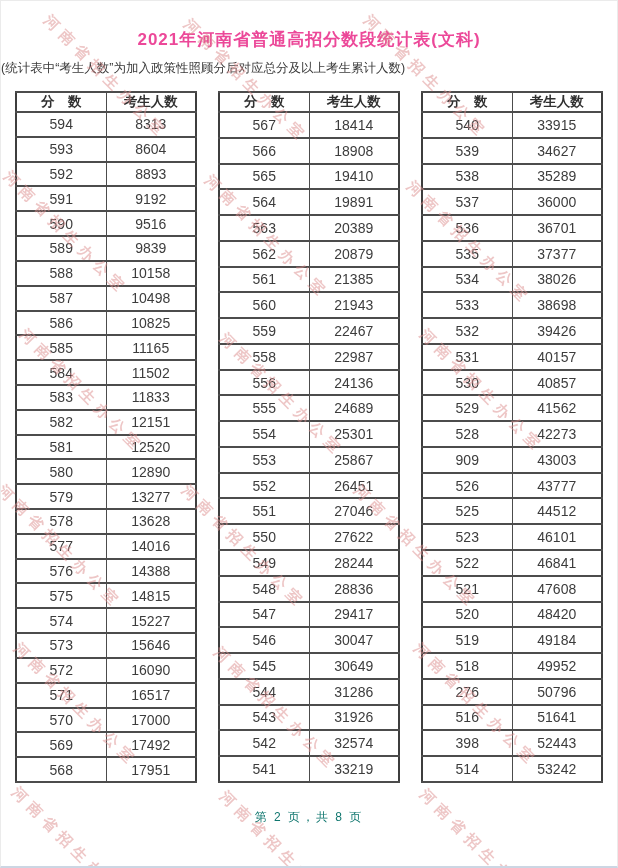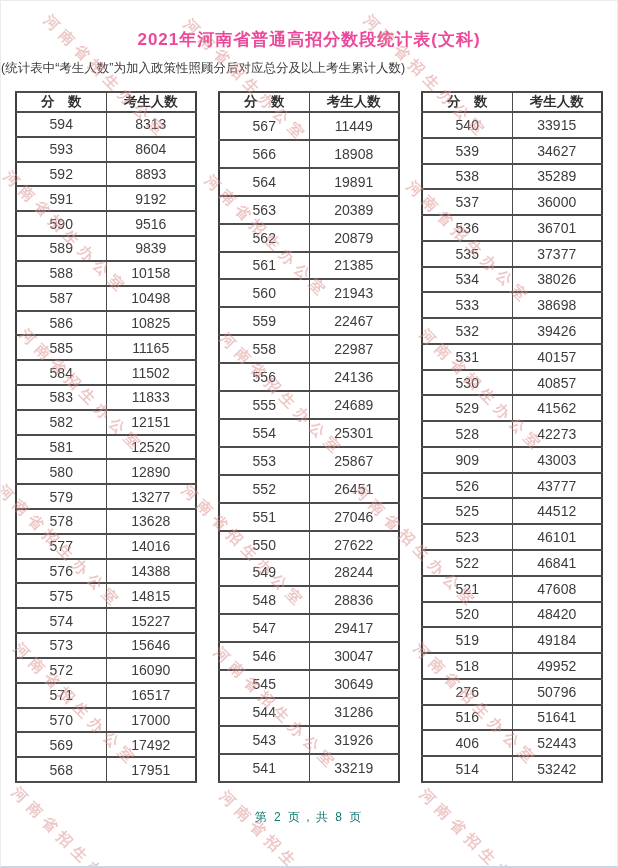--- a/index.html
+++ b/index.html
@@ -191,27 +191,31 @@
     <table class="score-table">
       <thead>
         <tr>
           <th>分　数</th>
           <th>考生人数</th>
         </tr>
       </thead>
       <tbody>
           <tr>
             <td>567</td>
-            <td>11449</td>
+            <td>18414</td>
           </tr>
           <tr>
             <td>566</td>
             <td>18908</td>
           </tr>
           <tr>
+            <td>565</td>
+            <td>19410</td>
+          </tr>
+          <tr>
             <td>564</td>
             <td>19891</td>
           </tr>
           <tr>
             <td>563</td>
             <td>20389</td>
           </tr>
           <tr>
             <td>562</td>
             <td>20879</td>
@@ -280,20 +284,24 @@
             <td>545</td>
             <td>30649</td>
           </tr>
           <tr>
             <td>544</td>
             <td>31286</td>
           </tr>
           <tr>
             <td>543</td>
             <td>31926</td>
+          </tr>
+          <tr>
+            <td>542</td>
+            <td>32574</td>
           </tr>
           <tr>
             <td>541</td>
             <td>33219</td>
           </tr>
         </tbody>
     </table>
 
     <table class="score-table">
       <thead>
@@ -393,21 +401,21 @@
           </tr>
           <tr>
             <td>276</td>
             <td>50796</td>
           </tr>
           <tr>
             <td>516</td>
             <td>51641</td>
           </tr>
           <tr>
-            <td>406</td>
+            <td>398</td>
             <td>52443</td>
           </tr>
           <tr>
             <td>514</td>
             <td>53242</td>
           </tr>
         </tbody>
     </table>
   </div>
 

